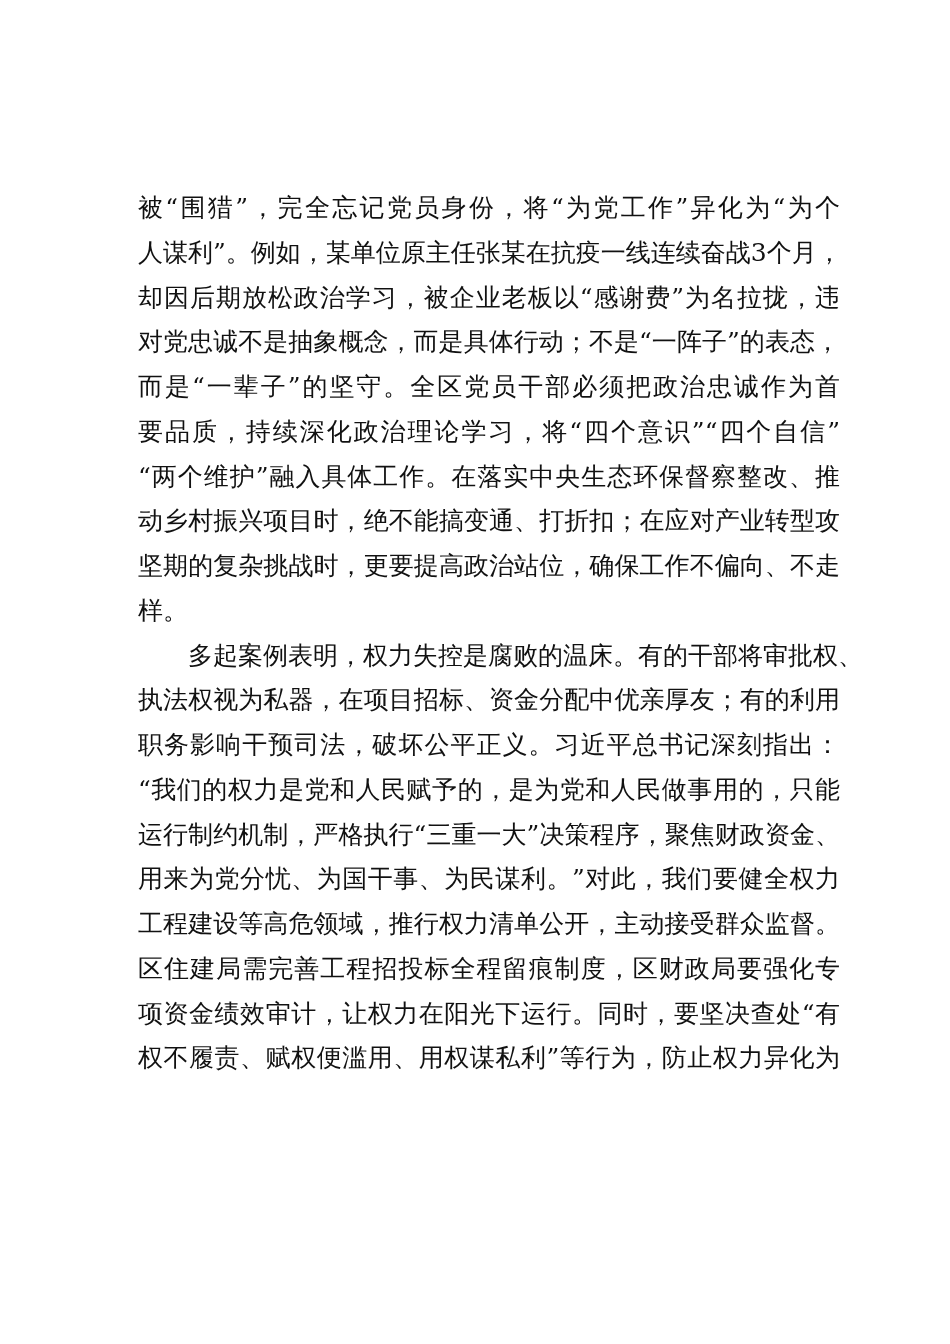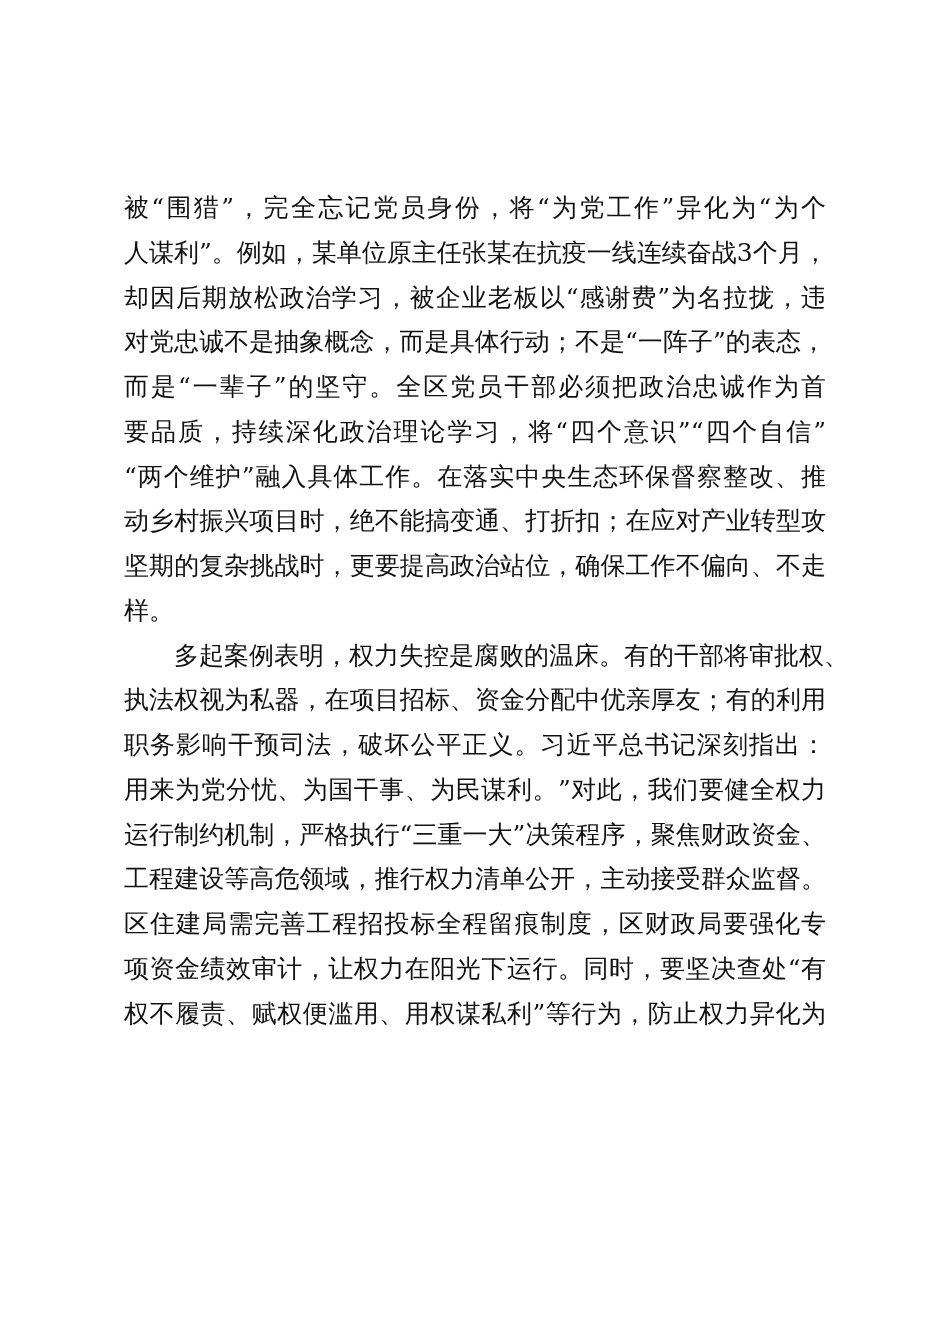--- a/index.html
+++ b/index.html
@@ -1,19 +1,19 @@
 <!DOCTYPE html>
 <html><head>
 <meta charset="utf-8">
 <style>
   html, body { margin: 0; padding: 0; background: #ffffff; }
   body { width: 950px; height: 1344px; position: relative; overflow: hidden; }
   .page {
     position: absolute;
-    left: 124px;
+    left: 138px;
     top: 186px;
     width: 702px;
     font-family: "DejaVu Serif", "Liberation Serif", serif;
     font-size: 25px;
     color: #111111;
   }
   .line {
     height: 44.75px;
     line-height: 44.75px;
     white-space: nowrap;
@@ -40,20 +40,21 @@
     <span class="line">动乡村振兴项目时，绝不能搞变通、打折扣；在应对产业转型攻</span>
     <span class="line">坚期的复杂挑战时，更要提高政治站位，确保工作不偏向、不走</span>
     <span class="line last">样。</span>
   </div>
 
 
   <div>
     <span class="line indent">多起案例表明，权力失控是腐败的温床。有的干部将审批权、</span>
     <span class="line">执法权视为私器，在项目招标、资金分配中优亲厚友；有的利用</span>
     <span class="line">职务影响干预司法，破坏公平正义。习近平总书记深刻指出：</span>
+    <span class="line">“我们的权力是党和人民赋予的，是为党和人民做事用的，只能</span>
+    <span class="line">运行制约机制，严格执行“三重一大”决策程序，聚焦财政资金、</span>
     <span class="line">用来为党分忧、为国干事、为民谋利。”对此，我们要健全权力</span>
-    <span class="line">运行制约机制，严格执行“三重一大”决策程序，聚焦财政资金、</span>
     <span class="line">工程建设等高危领域，推行权力清单公开，主动接受群众监督。</span>
     <span class="line">区住建局需完善工程招投标全程留痕制度，区财政局要强化专</span>
     <span class="line">项资金绩效审计，让权力在阳光下运行。同时，要坚决查处“有</span>
     <span class="line">权不履责、赋权便滥用、用权谋私利”等行为，防止权力异化为</span>
   </div>
 </div>
 
 </body></html>

